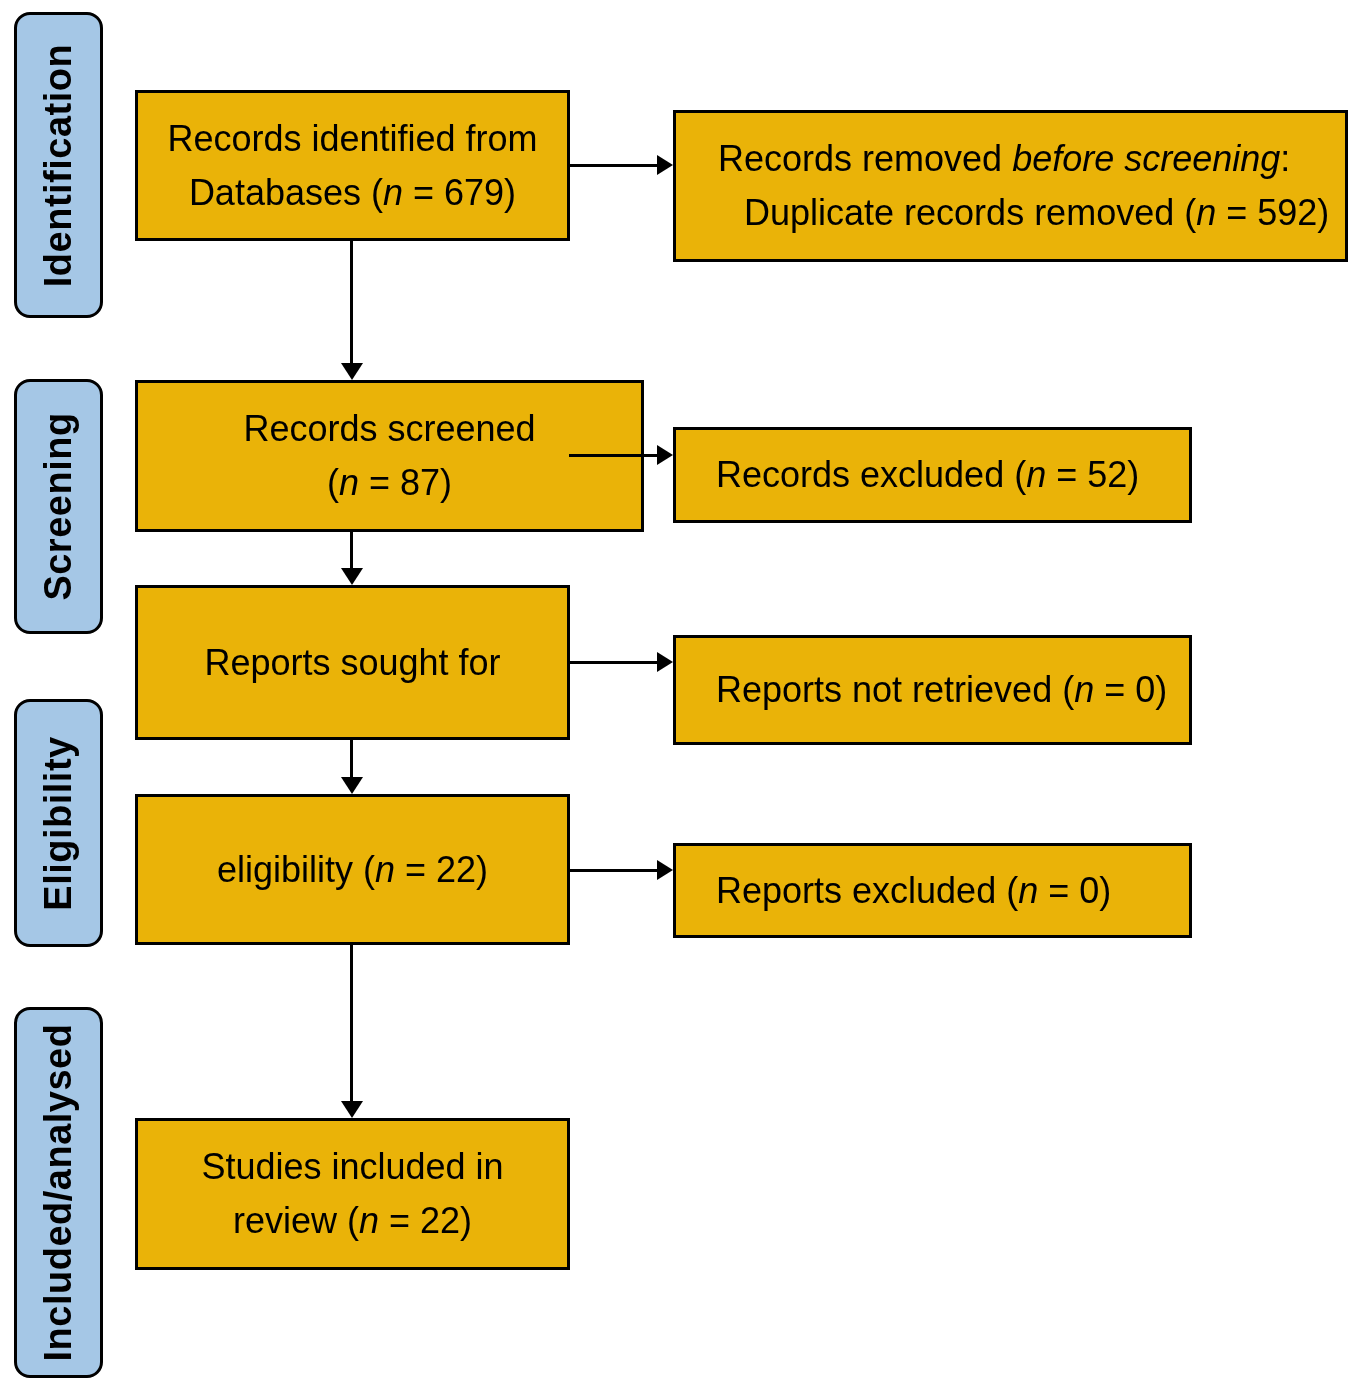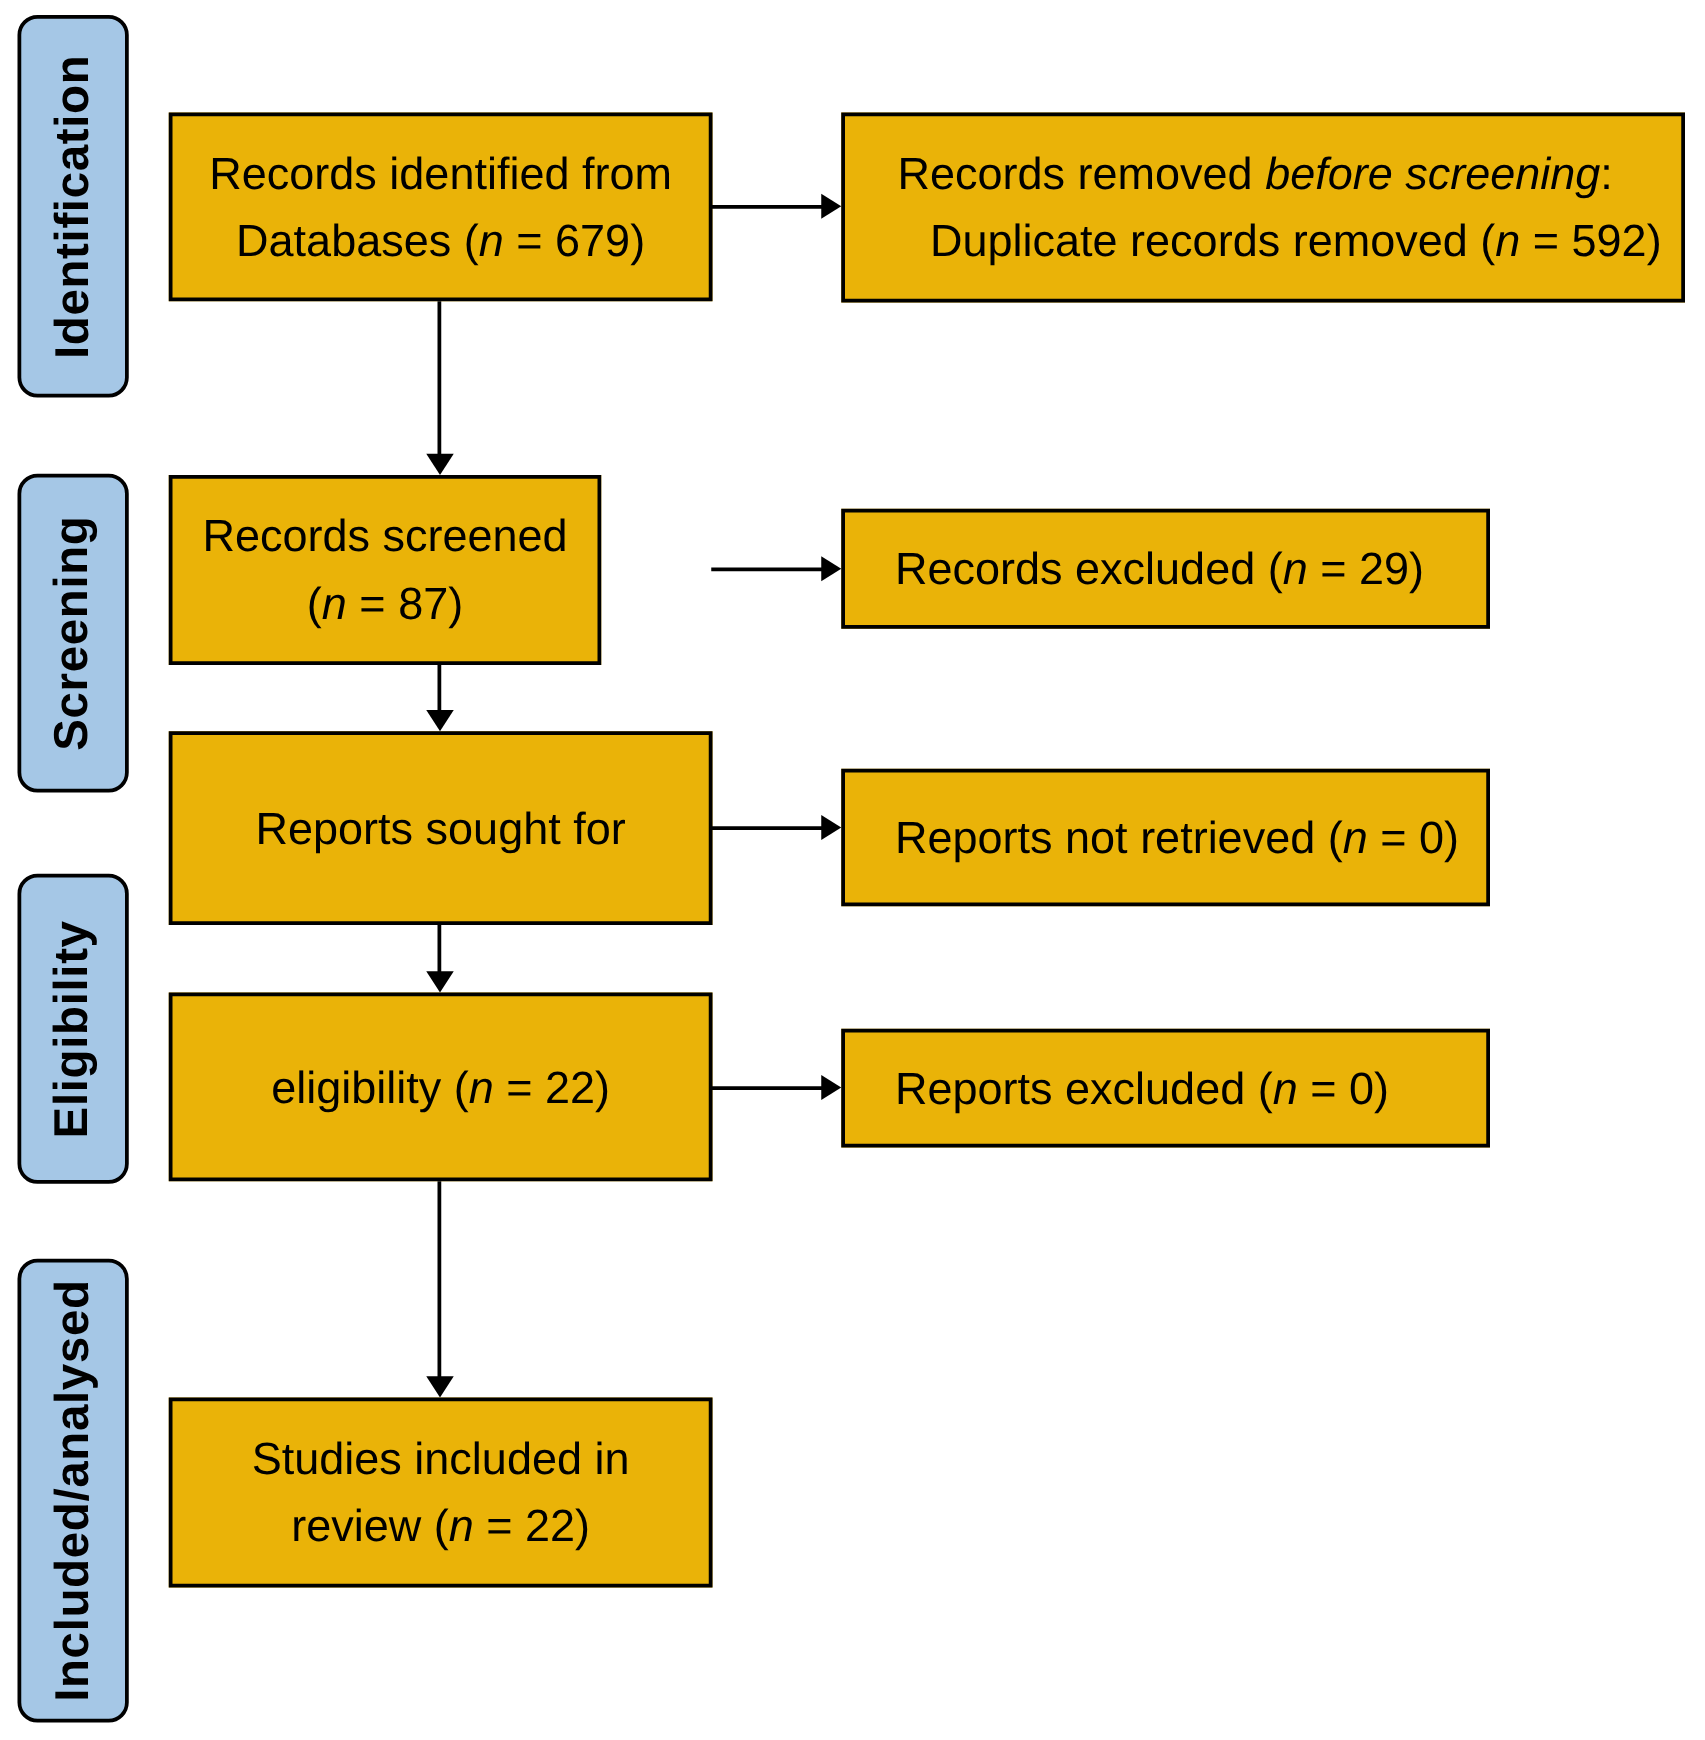--- a/index.html
+++ b/index.html
@@ -46,24 +46,24 @@
     box-sizing: border-box;
     background: #eab308;
     display: flex;
     flex-direction: column;
     justify-content: center;
     font-size: 36px;
     line-height: 54px;
   }
   .fbox .bline { white-space: nowrap; }
   .center { align-items: center; text-align: center; }
-  .leftal { align-items: flex-start; text-align: center; }
+  .leftal { align-items: flex-start; text-align: center; margin-top: 20px; }
 
   #box-identified { left:135px; top:90px;   width:435px; height:151px; }
-  #box-screened   { left:135px; top:380px;  width:346px; height:152px; }
+  #box-screened   { left:135px; top:380px;  width:509px; height:152px; }
   #box-sought     { left:135px; top:585px;  width:435px; height:155px; }
   #box-assessed   { left:135px; top:794px;  width:435px; height:151px; }
   #box-included   { left:135px; top:1118px; width:435px; height:152px; }
 
   #box-removed        { left:673px; top:90px;  width:675px; height:152px; padding-left:42px; }
   #box-removed .indent{ margin-left:26px; }
   #box-rec-excluded   { left:673px; top:407px; width:519px; height:96px; padding-left:40px; }
   #box-not-retrieved  { left:673px; top:615px; width:519px; height:110px; padding-left:40px; }
   #box-rep-excluded   { left:673px; top:823px; width:519px; height:95px; padding-left:40px; }
 
@@ -134,21 +134,21 @@
     <div class="bline"><span>Studies included in</span></div>
     <div class="bline"><span>review (</span><i>n</i><span> = 22)</span></div>
   </div>
 
   <div class="fbox leftal" id="box-removed">
     <div class="bline"><span>Records removed </span><i>before screening</i><span>:</span></div>
     <div class="bline indent"><span>Duplicate records removed (</span><i>n</i><span> = 592)</span></div>
   </div>
 
   <div class="fbox leftal" id="box-rec-excluded">
-    <div class="bline"><span>Records excluded (</span><i>n</i><span> = 29)</span></div>
+    <div class="bline"><span>Records excluded (</span><i>n</i><span> = 52)</span></div>
   </div>
 
   <div class="fbox leftal" id="box-not-retrieved">
     <div class="bline"><span>Reports not retrieved (</span><i>n</i><span> = 0)</span></div>
   </div>
 
   <div class="fbox leftal" id="box-rep-excluded">
     <div class="bline"><span>Reports excluded (</span><i>n</i><span> = 0)</span></div>
   </div>
 

